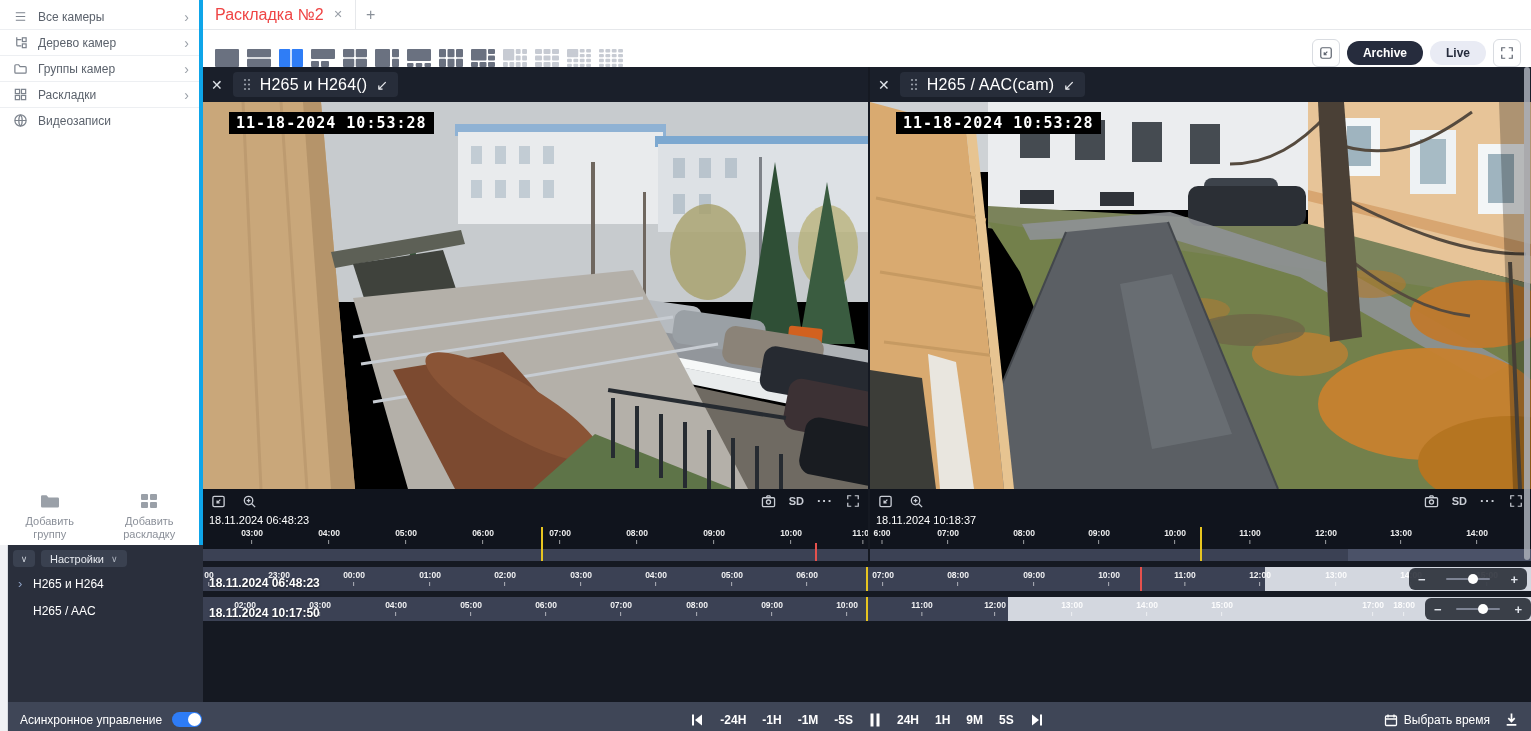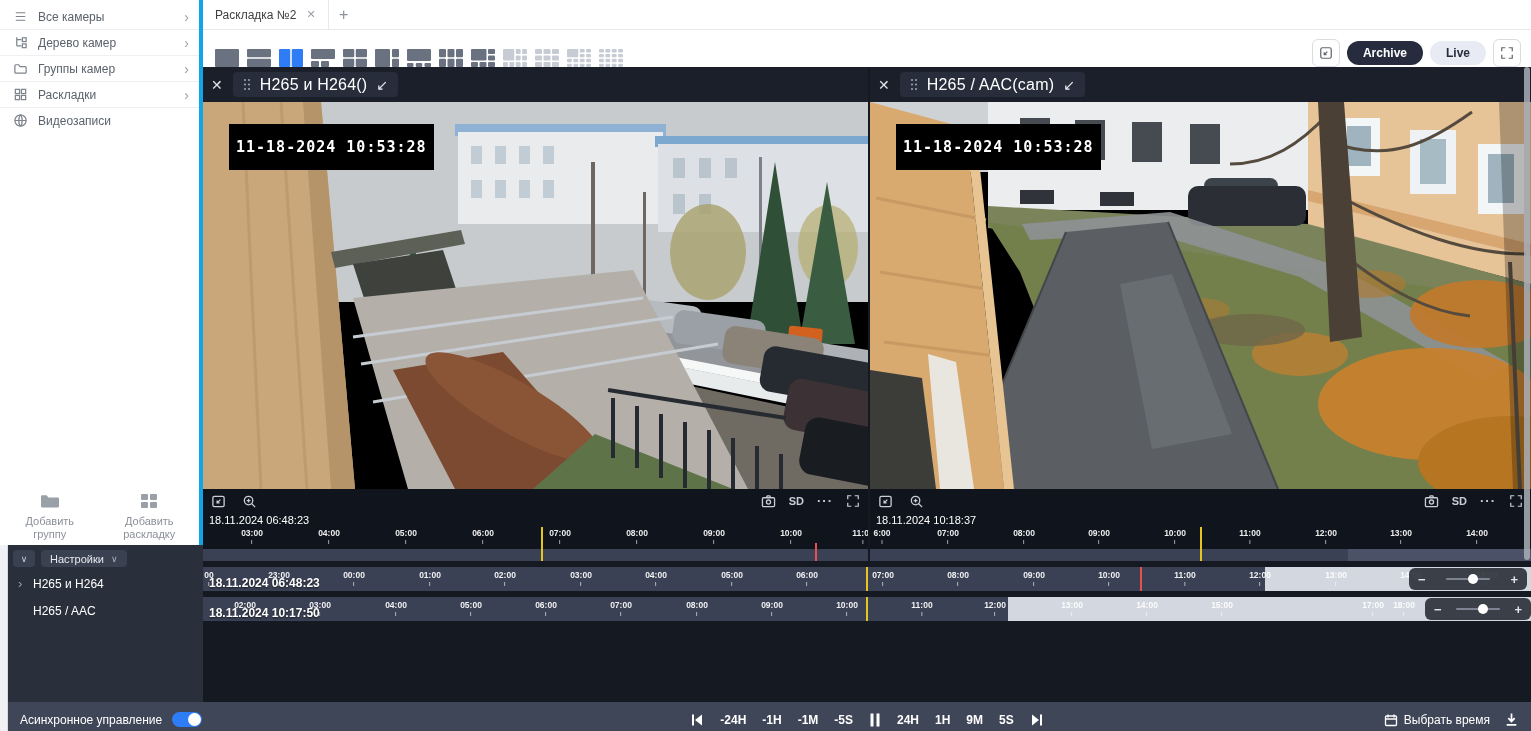--- a/index.html
+++ b/index.html
@@ -16,21 +16,21 @@
   .nav-ico svg{width:15px;height:15px;stroke:#7c838d;fill:none;stroke-width:1.3;}
   .nav-label{flex:1;font-size:12px;color:#5b626c;white-space:nowrap;overflow:hidden;}
   .nav-chev{color:#9aa0a8;font-size:14px;line-height:1;}
   .add-row{position:absolute;left:0;right:0;bottom:4px;display:flex;justify-content:space-around;}
   .add-btn{width:92px;text-align:center;cursor:pointer;color:#8b9099;font-size:11px;line-height:13px;}
   .add-btn svg{width:20px;height:16px;fill:#9aa0a8;margin-bottom:3px;}
   
   #tabbar{position:absolute;left:203px;top:0;right:0;height:30px;background:#fff;
           border-bottom:1px solid #e6e8eb;display:flex;align-items:stretch;box-sizing:border-box;}
   .tab{display:flex;align-items:center;gap:10px;padding:0 12px;border-right:1px solid #e6e8eb;cursor:pointer;}
-  .tab-label{font-size:12px;color:#404040;}
+  .tab-label{font-size:16px;color:#ef4444;}
   .tab-close{font-size:11px;color:#9aa0a8;}
   .newtab{width:30px;display:flex;align-items:center;justify-content:center;
           color:#8a9099;font-size:16px;cursor:pointer;}
   
   #toolbar{position:absolute;left:203px;top:30px;right:0;height:37px;background:#fff;
            display:flex;align-items:flex-end;padding-left:12px;box-sizing:border-box;}
   .layout-btn{width:24px;height:18px;margin-right:8px;cursor:pointer;}
   #toolbar-right{margin-left:auto;display:flex;align-items:center;gap:7px;padding-right:10px;}
   .icon-btn{width:26px;height:26px;border:1px solid #d9dce1;border-radius:6px;background:#fff;
             display:flex;align-items:center;justify-content:center;cursor:pointer;}
@@ -45,22 +45,22 @@
   #player-1{left:0;width:665px;}
   #player-2{left:667px;width:661px;}
   .phead{height:35px;background:#1a1f2a;display:flex;align-items:center;padding:0 8px;gap:10px;box-sizing:border-box;}
   .pclose{color:#dfe3e9;font-size:14px;cursor:pointer;}
   .pchip{display:flex;align-items:center;gap:9px;background:#272d3a;border-radius:4px;
          height:25px;padding:0 10px;color:#fff;cursor:grab;}
   .ptitle{font-size:16px;letter-spacing:.2px;}
   .pmin{font-size:14px;color:#e8eaee;cursor:pointer;}
   .pvideo{position:relative;height:387px;background:#000;overflow:hidden;cursor:pointer;}
   .pvideo svg{position:absolute;left:0;top:0;width:100%;height:100%;}
-  .osd{position:absolute;left:26px;top:22px;background:#000;color:#fff;
-       font:700 15px "DejaVu Sans Mono",monospace;padding:14px 7px;letter-spacing:1px;}
+  .osd{position:absolute;left:26px;top:10px;background:#000;color:#fff;
+       font:700 15px "DejaVu Sans Mono",monospace;padding:2px 7px;letter-spacing:1px;}
   .pctrl{height:24px;background:#10141d;display:flex;align-items:center;padding:0 8px;color:#c9cdd5;}
   .pctrl .lft{display:flex;gap:16px;align-items:center;}
   .pctrl .rgt{margin-left:auto;display:flex;gap:13px;align-items:center;}
   .pctrl svg{stroke:#c9cdd5;fill:none;stroke-width:1.4;display:block;cursor:pointer;}
   .sd{font-size:11px;font-weight:700;cursor:pointer;}
   .more{font-size:13px;font-weight:700;letter-spacing:1px;cursor:pointer;line-height:8px;}
   .ptl{position:relative;height:48px;background:#10141d;overflow:hidden;}
   .ptime{position:absolute;left:6px;top:1px;font-size:11px;font-weight:500;color:#fff;}
   .pticks{position:absolute;left:0;right:0;top:14px;height:22px;cursor:pointer;}
   .pband{position:absolute;left:0;right:0;top:36px;height:12px;background:#3b4154;cursor:pointer;}

